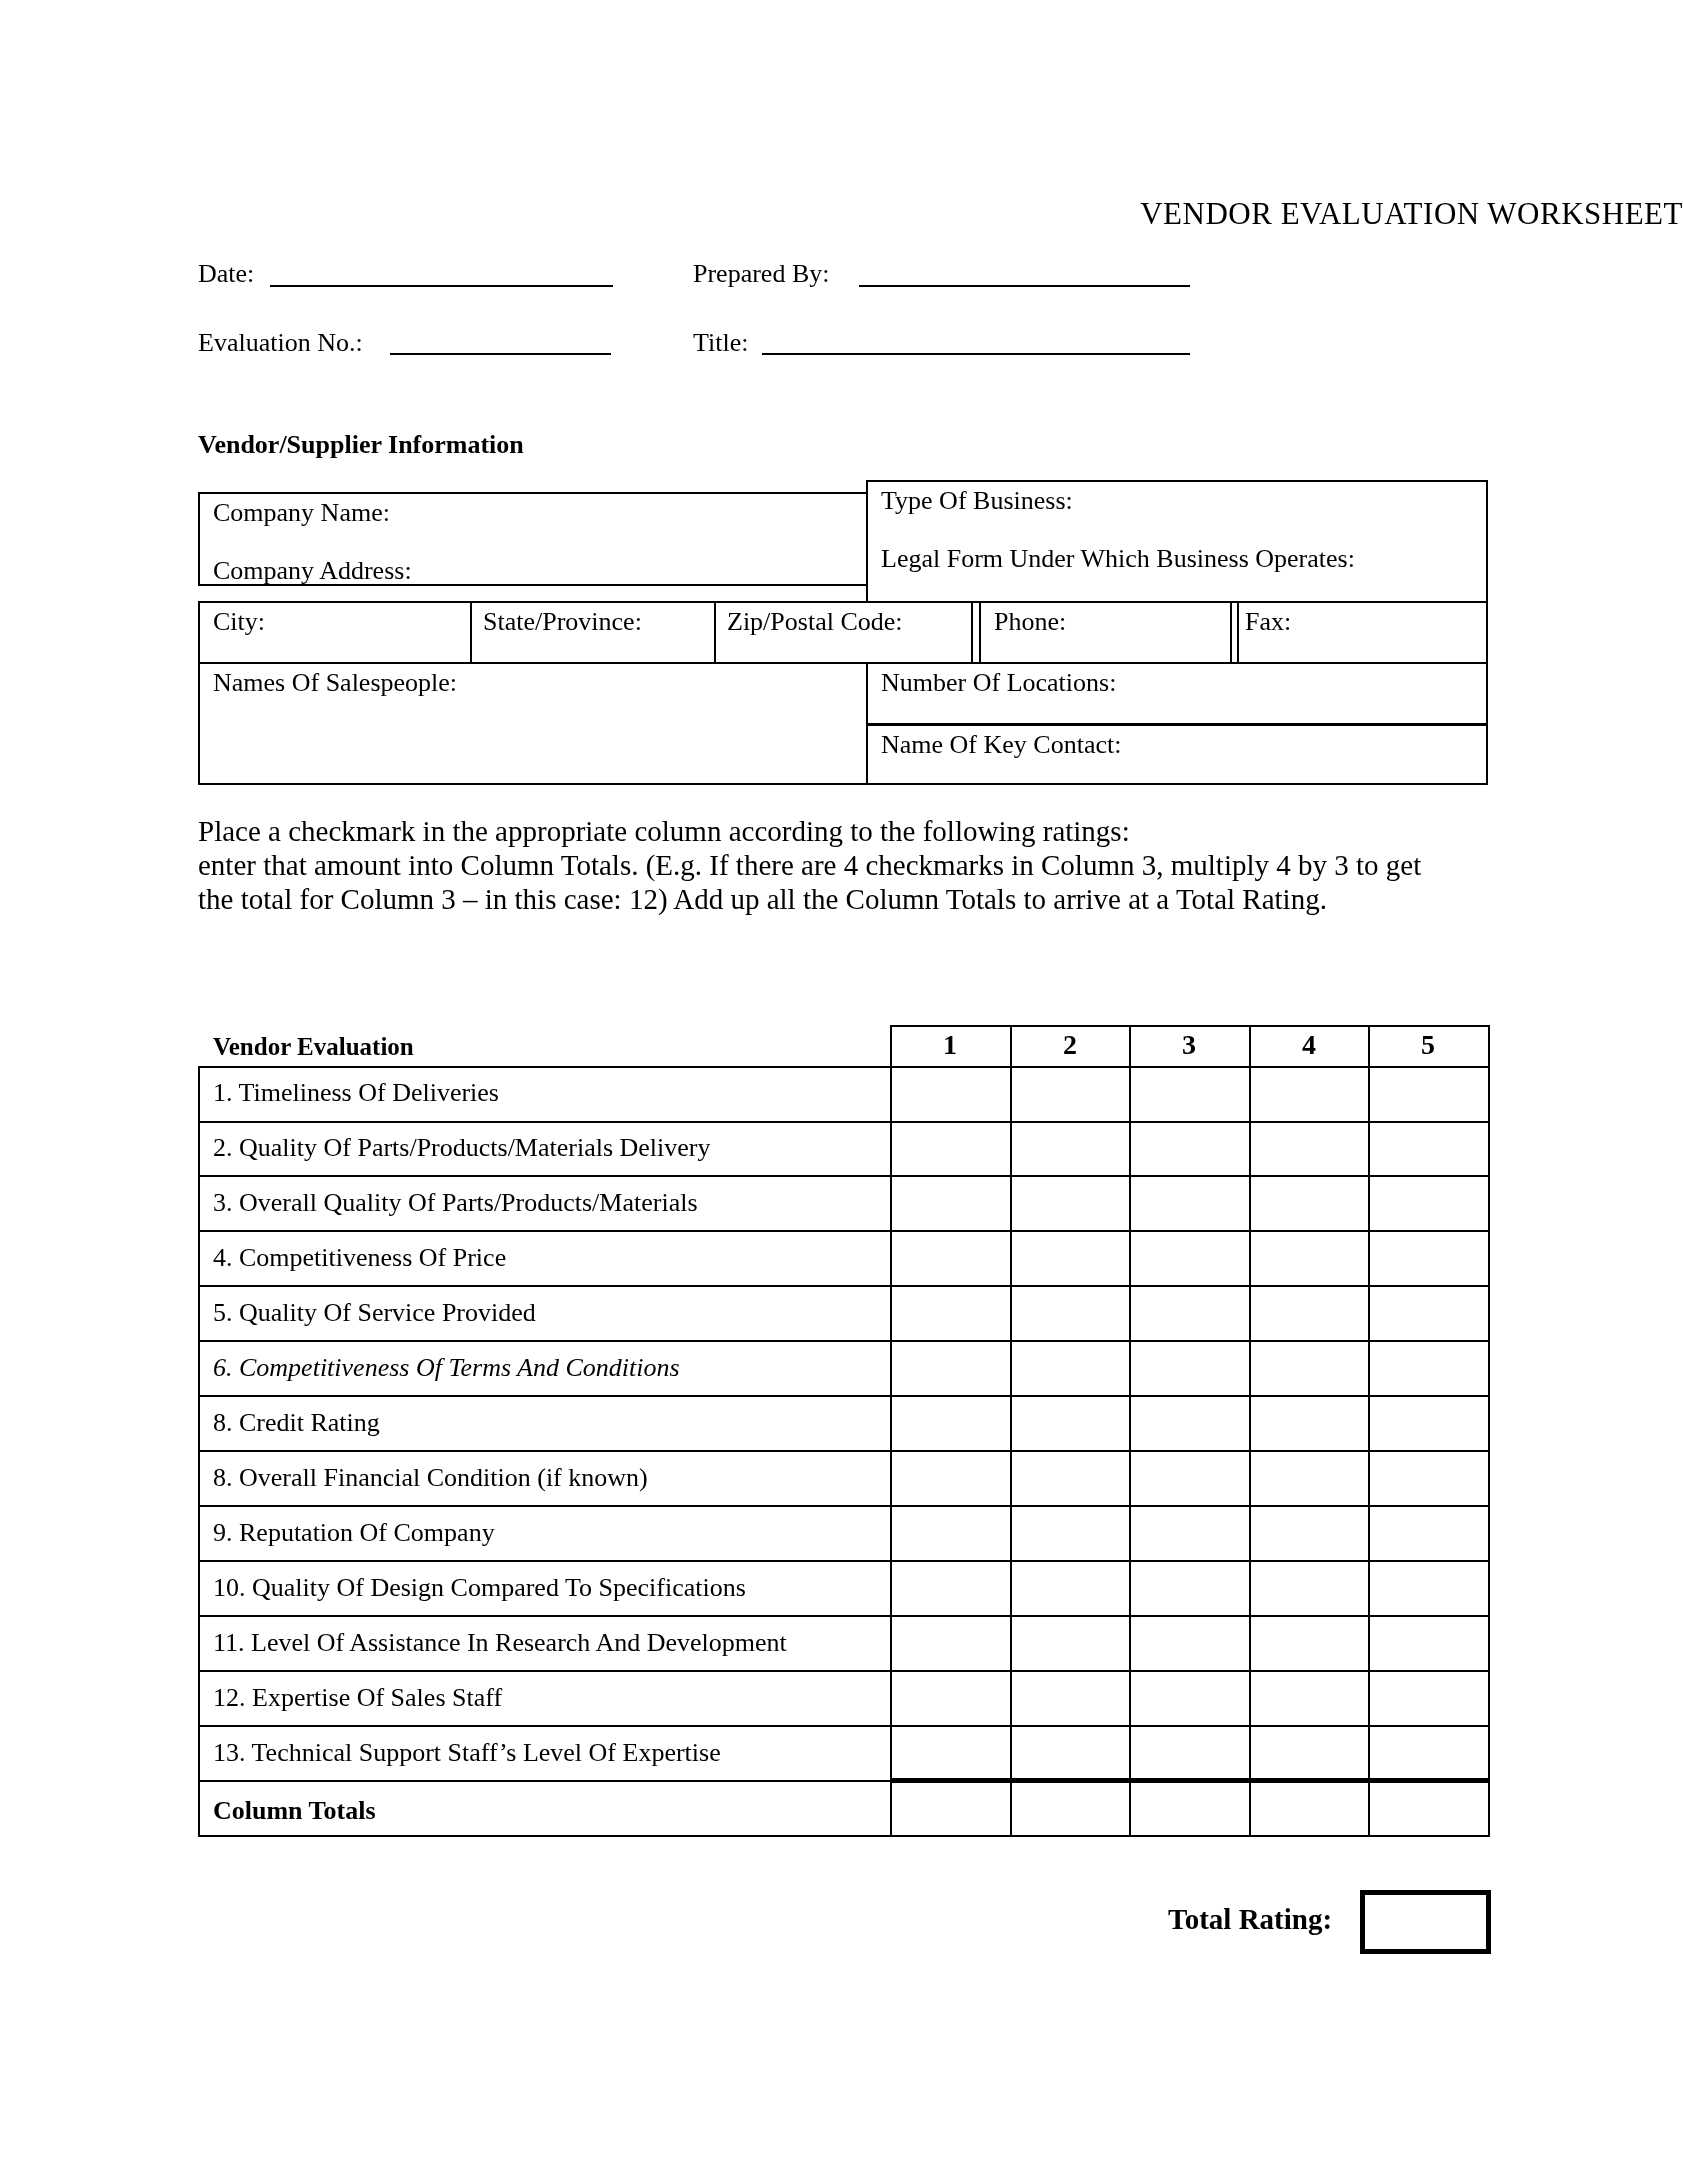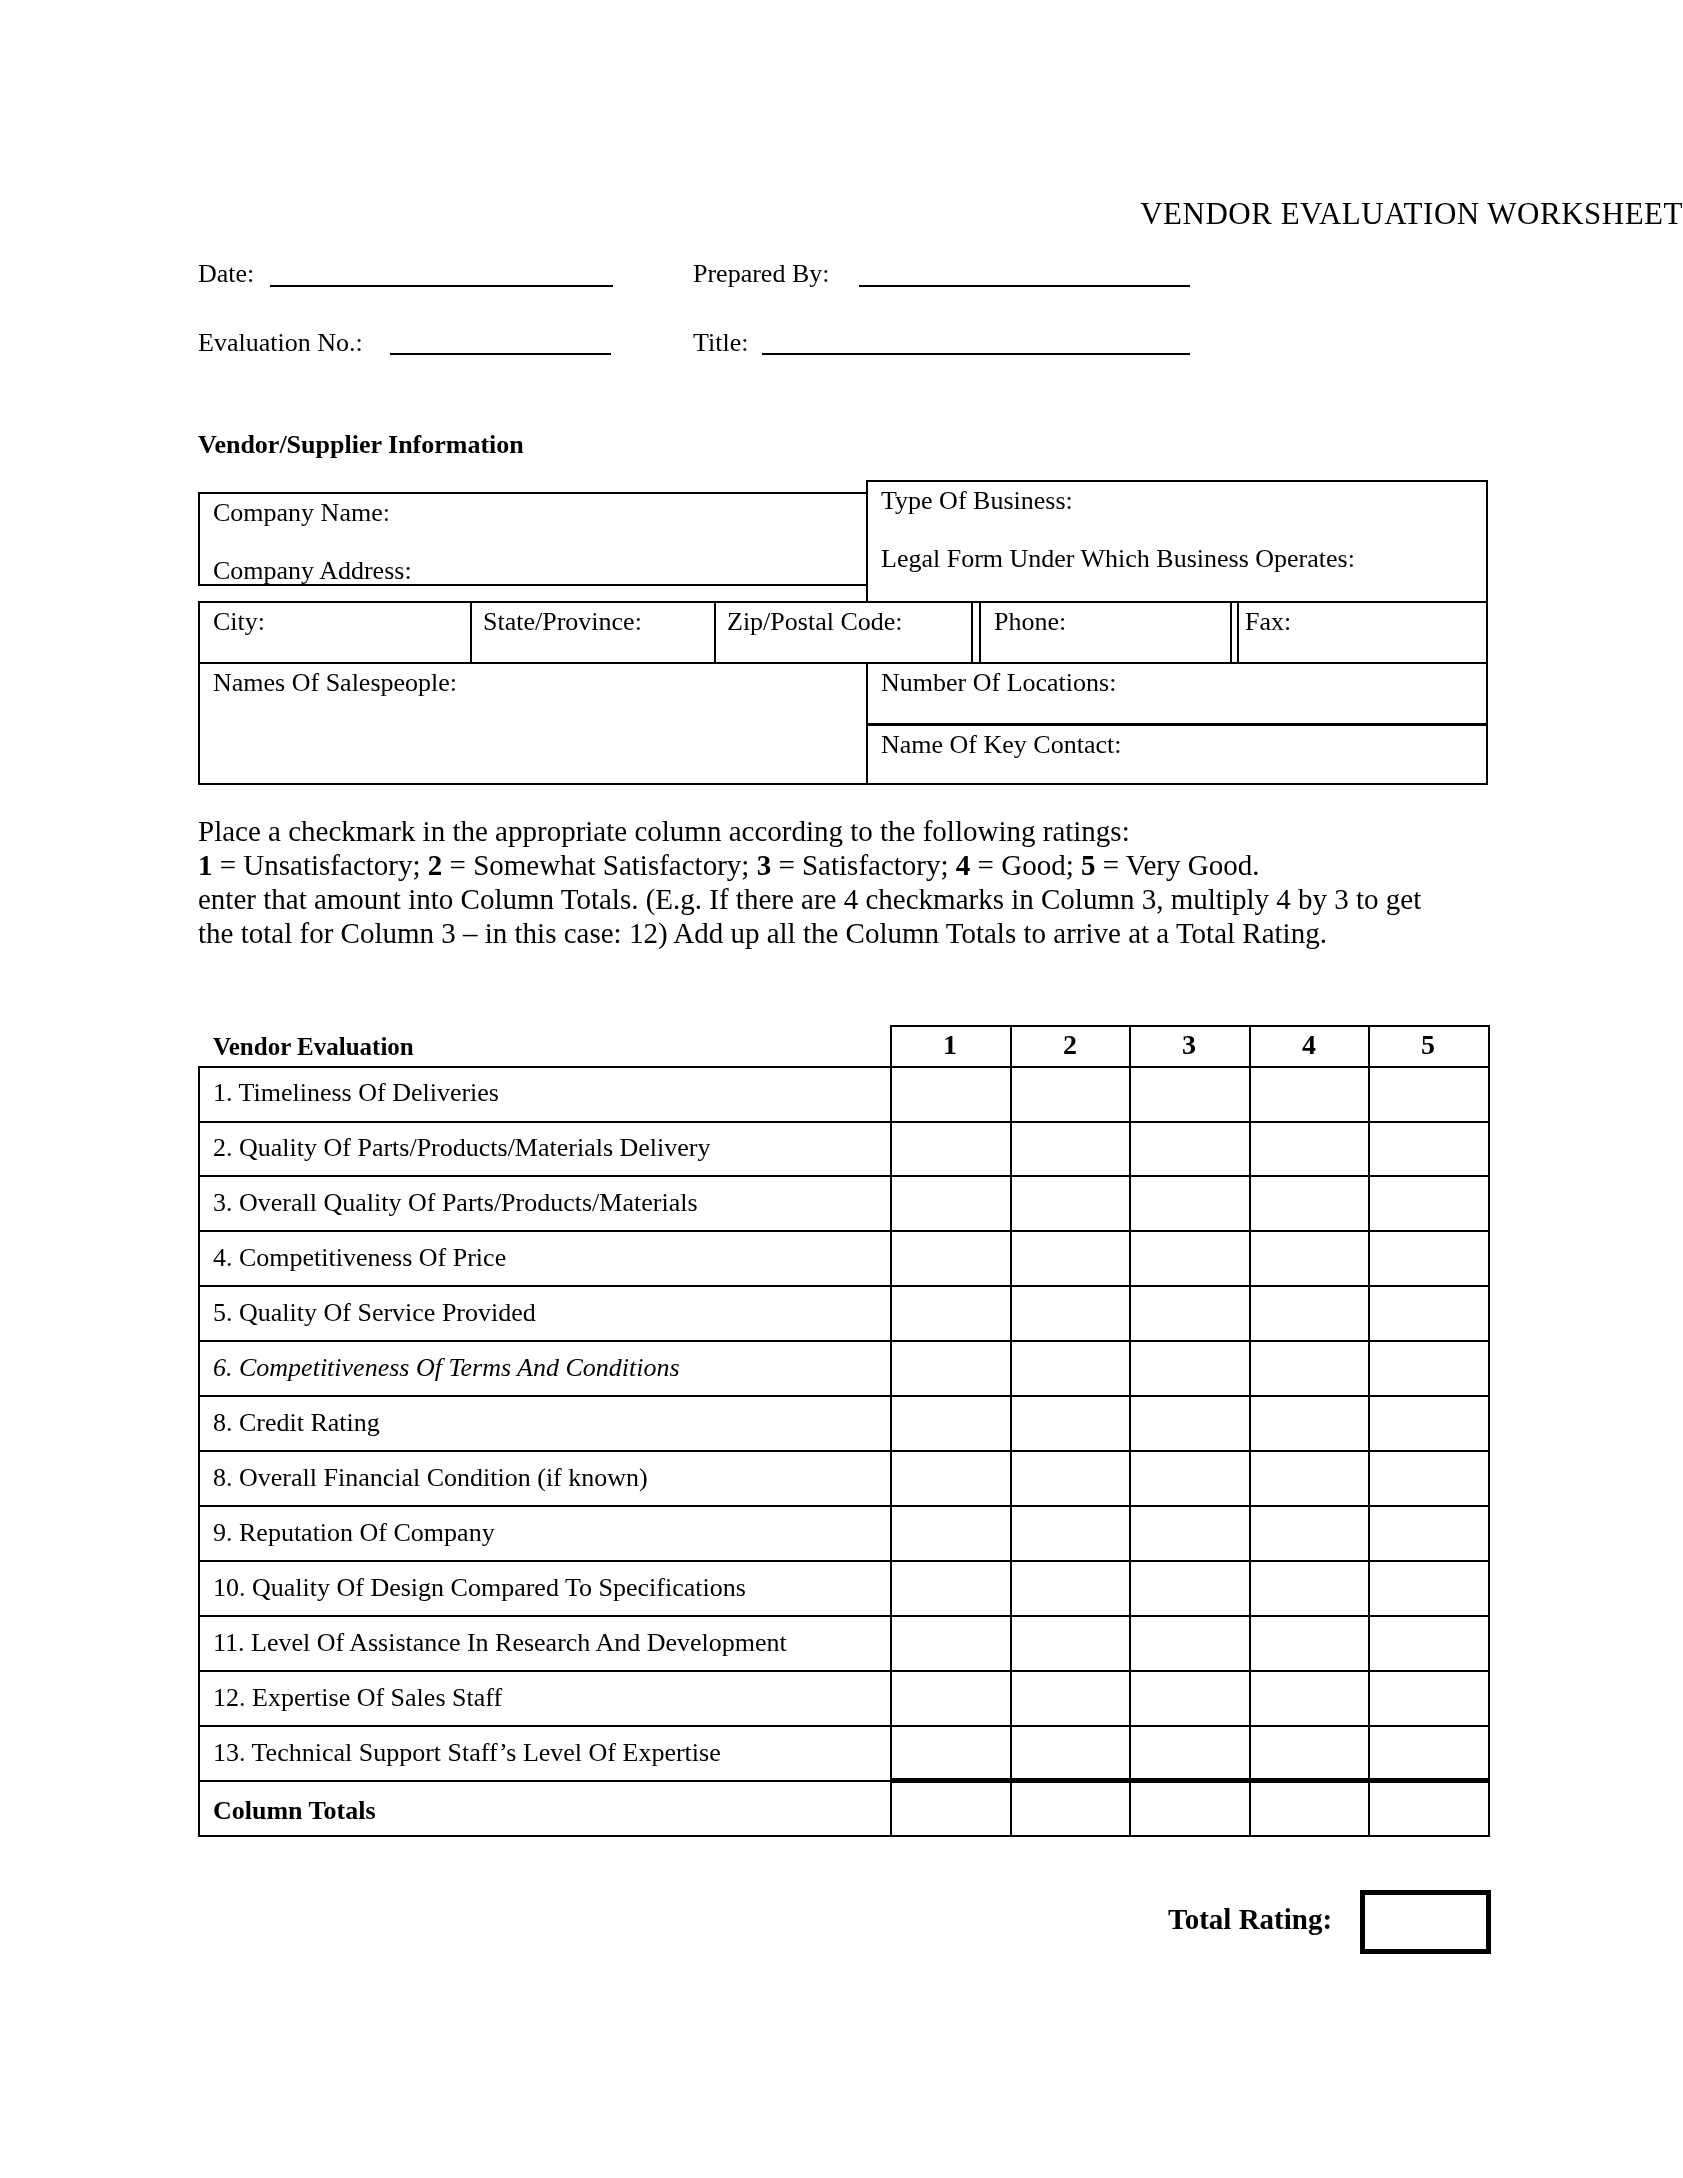--- a/index.html
+++ b/index.html
@@ -90,23 +90,20 @@
   <div class="vbox" style="left:866px; top:662px; width:622px; height:63px;">
     <div class="cell-text" style="left:13px; top:4px;">Number Of Locations:</div>
   </div>
   <div class="vbox" style="left:866px; top:724px; width:622px; height:61px;">
     <div class="cell-text" style="left:13px; top:4px;">Name Of Key Contact:</div>
   </div>
 </div>
 
 <div class="para">
   <div>Place a checkmark in the appropriate column according to the following ratings:</div>
-  <div>
-    <b>1</b><span> = Unsatisfactory; </span><b>2</b><span> = Somewhat Satisfactory; </span><b>3</b><span> = Satisfactory; </span><b>4</b><span> = Good; </span><b>5</b><span> = Very Good.</span>
-  </div>
   <div>enter that amount into Column Totals. (E.g. If there are 4 checkmarks in Column 3, multiply 4 by 3 to get</div>
   <div>the total for Column 3 – in this case: 12) Add up all the Column Totals to arrive at a Total Rating.</div>
 </div>
 
 <div class="eval" id="eval">
   <div class="abs section-h" style="left:15px; top:8px; font-size:25px;">Vendor Evaluation</div>
   <div id="eval-grid">
       <div class="hline" style="left: 692px; top: 0px; width: 600px;"></div>
       <div class="num-head" style="left: 692px; top: 4px; width: 120px;">1</div>
       <div class="num-head" style="left: 812px; top: 4px; width: 120px;">2</div>

